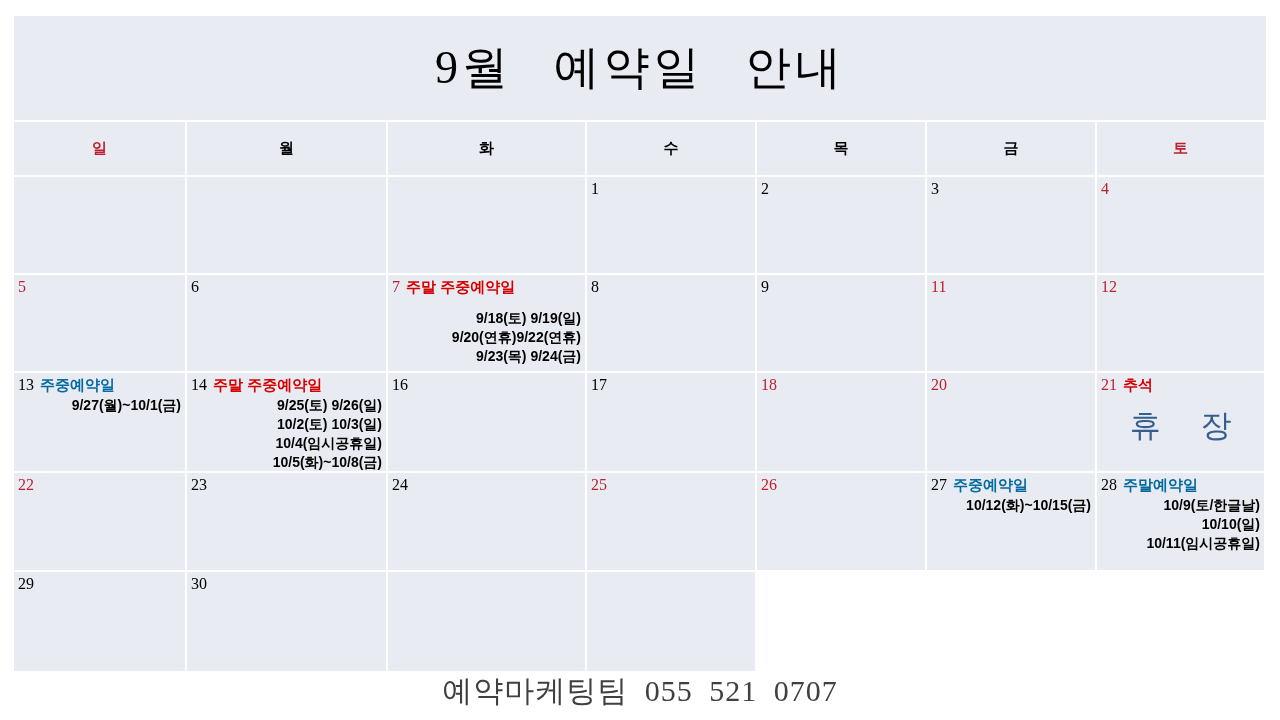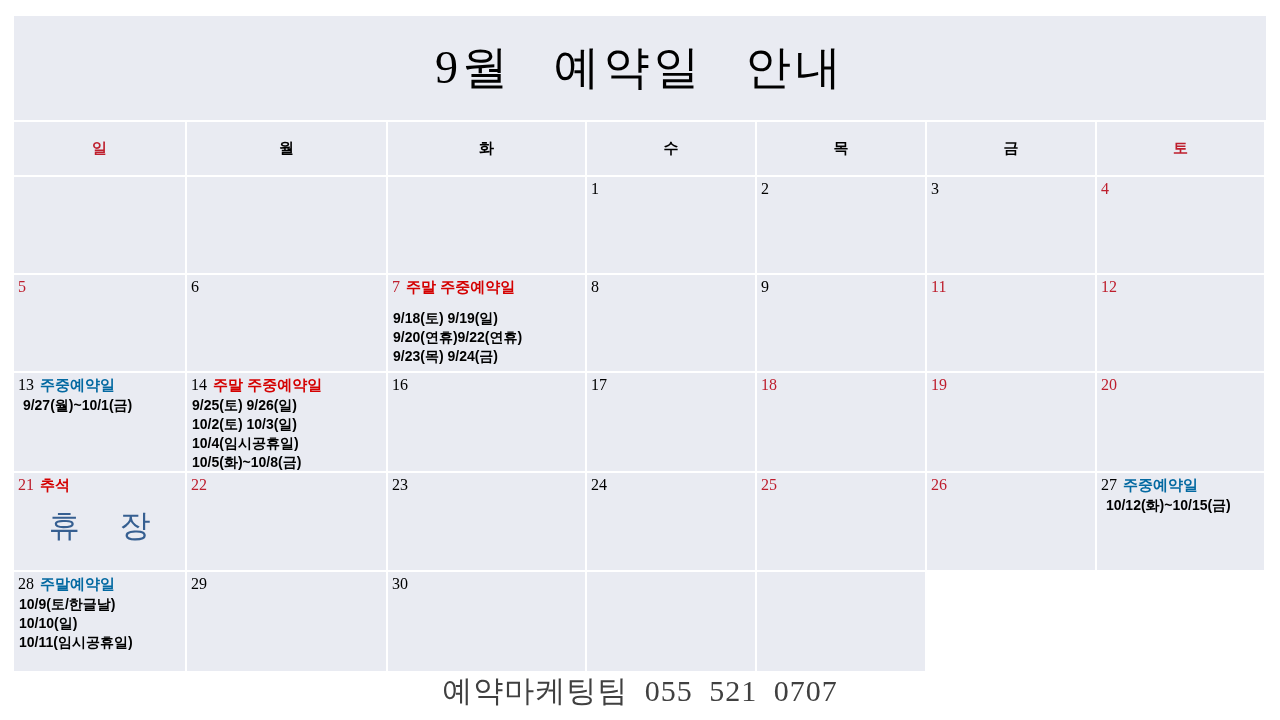--- a/index.html
+++ b/index.html
@@ -49,21 +49,21 @@
   }
   .cellhead{line-height:18px;}
   .num{
     font-family:"Liberation Serif",serif;font-size:16px;color:#000;
   }
   .num.red{color:var(--num-red);}
   .lbl{
     font-size:15px;font-weight:bold;color:#0369a1;margin-left:6px;
   }
   .lbl.lblred{color:var(--label-red);}
-  .lines{margin-top:2px;margin-left:1px;}
+  .lines{margin-top:2px;margin-left:1px;text-align:right;}
   .lines.gap{margin-top:13px;}
   .lines div{
     font-size:14px;font-weight:bold;color:#000;line-height:19px;
     white-space:pre-wrap;
   }
   .big{
     position:absolute;left:0;right:0;top:32px;text-align:center;
     font-family:"Liberation Serif",serif;font-size:31px;color:var(--blue);
     letter-spacing:16px;padding-left:16px;
   }
@@ -155,23 +155,20 @@
         <div class="cell">
           <div class="cellhead"><span class="num">16</span></div>
         </div>
         <div class="cell">
           <div class="cellhead"><span class="num">17</span></div>
         </div>
         <div class="cell">
           <div class="cellhead"><span class="num red">18</span></div>
         </div>
         <div class="cell">
-          <div class="cellhead"><span class="num red">19</span></div>
-        </div>
-        <div class="cell">
           <div class="cellhead"><span class="num red">20</span></div>
         </div>
         <div class="cell">
           <div class="cellhead"><span class="num red">21</span><span class="lbl lblred">추석</span></div>
           <div class="big">휴 장</div>
         </div>
         <div class="cell">
           <div class="cellhead"><span class="num red">22</span></div>
         </div>
         <div class="cell">

